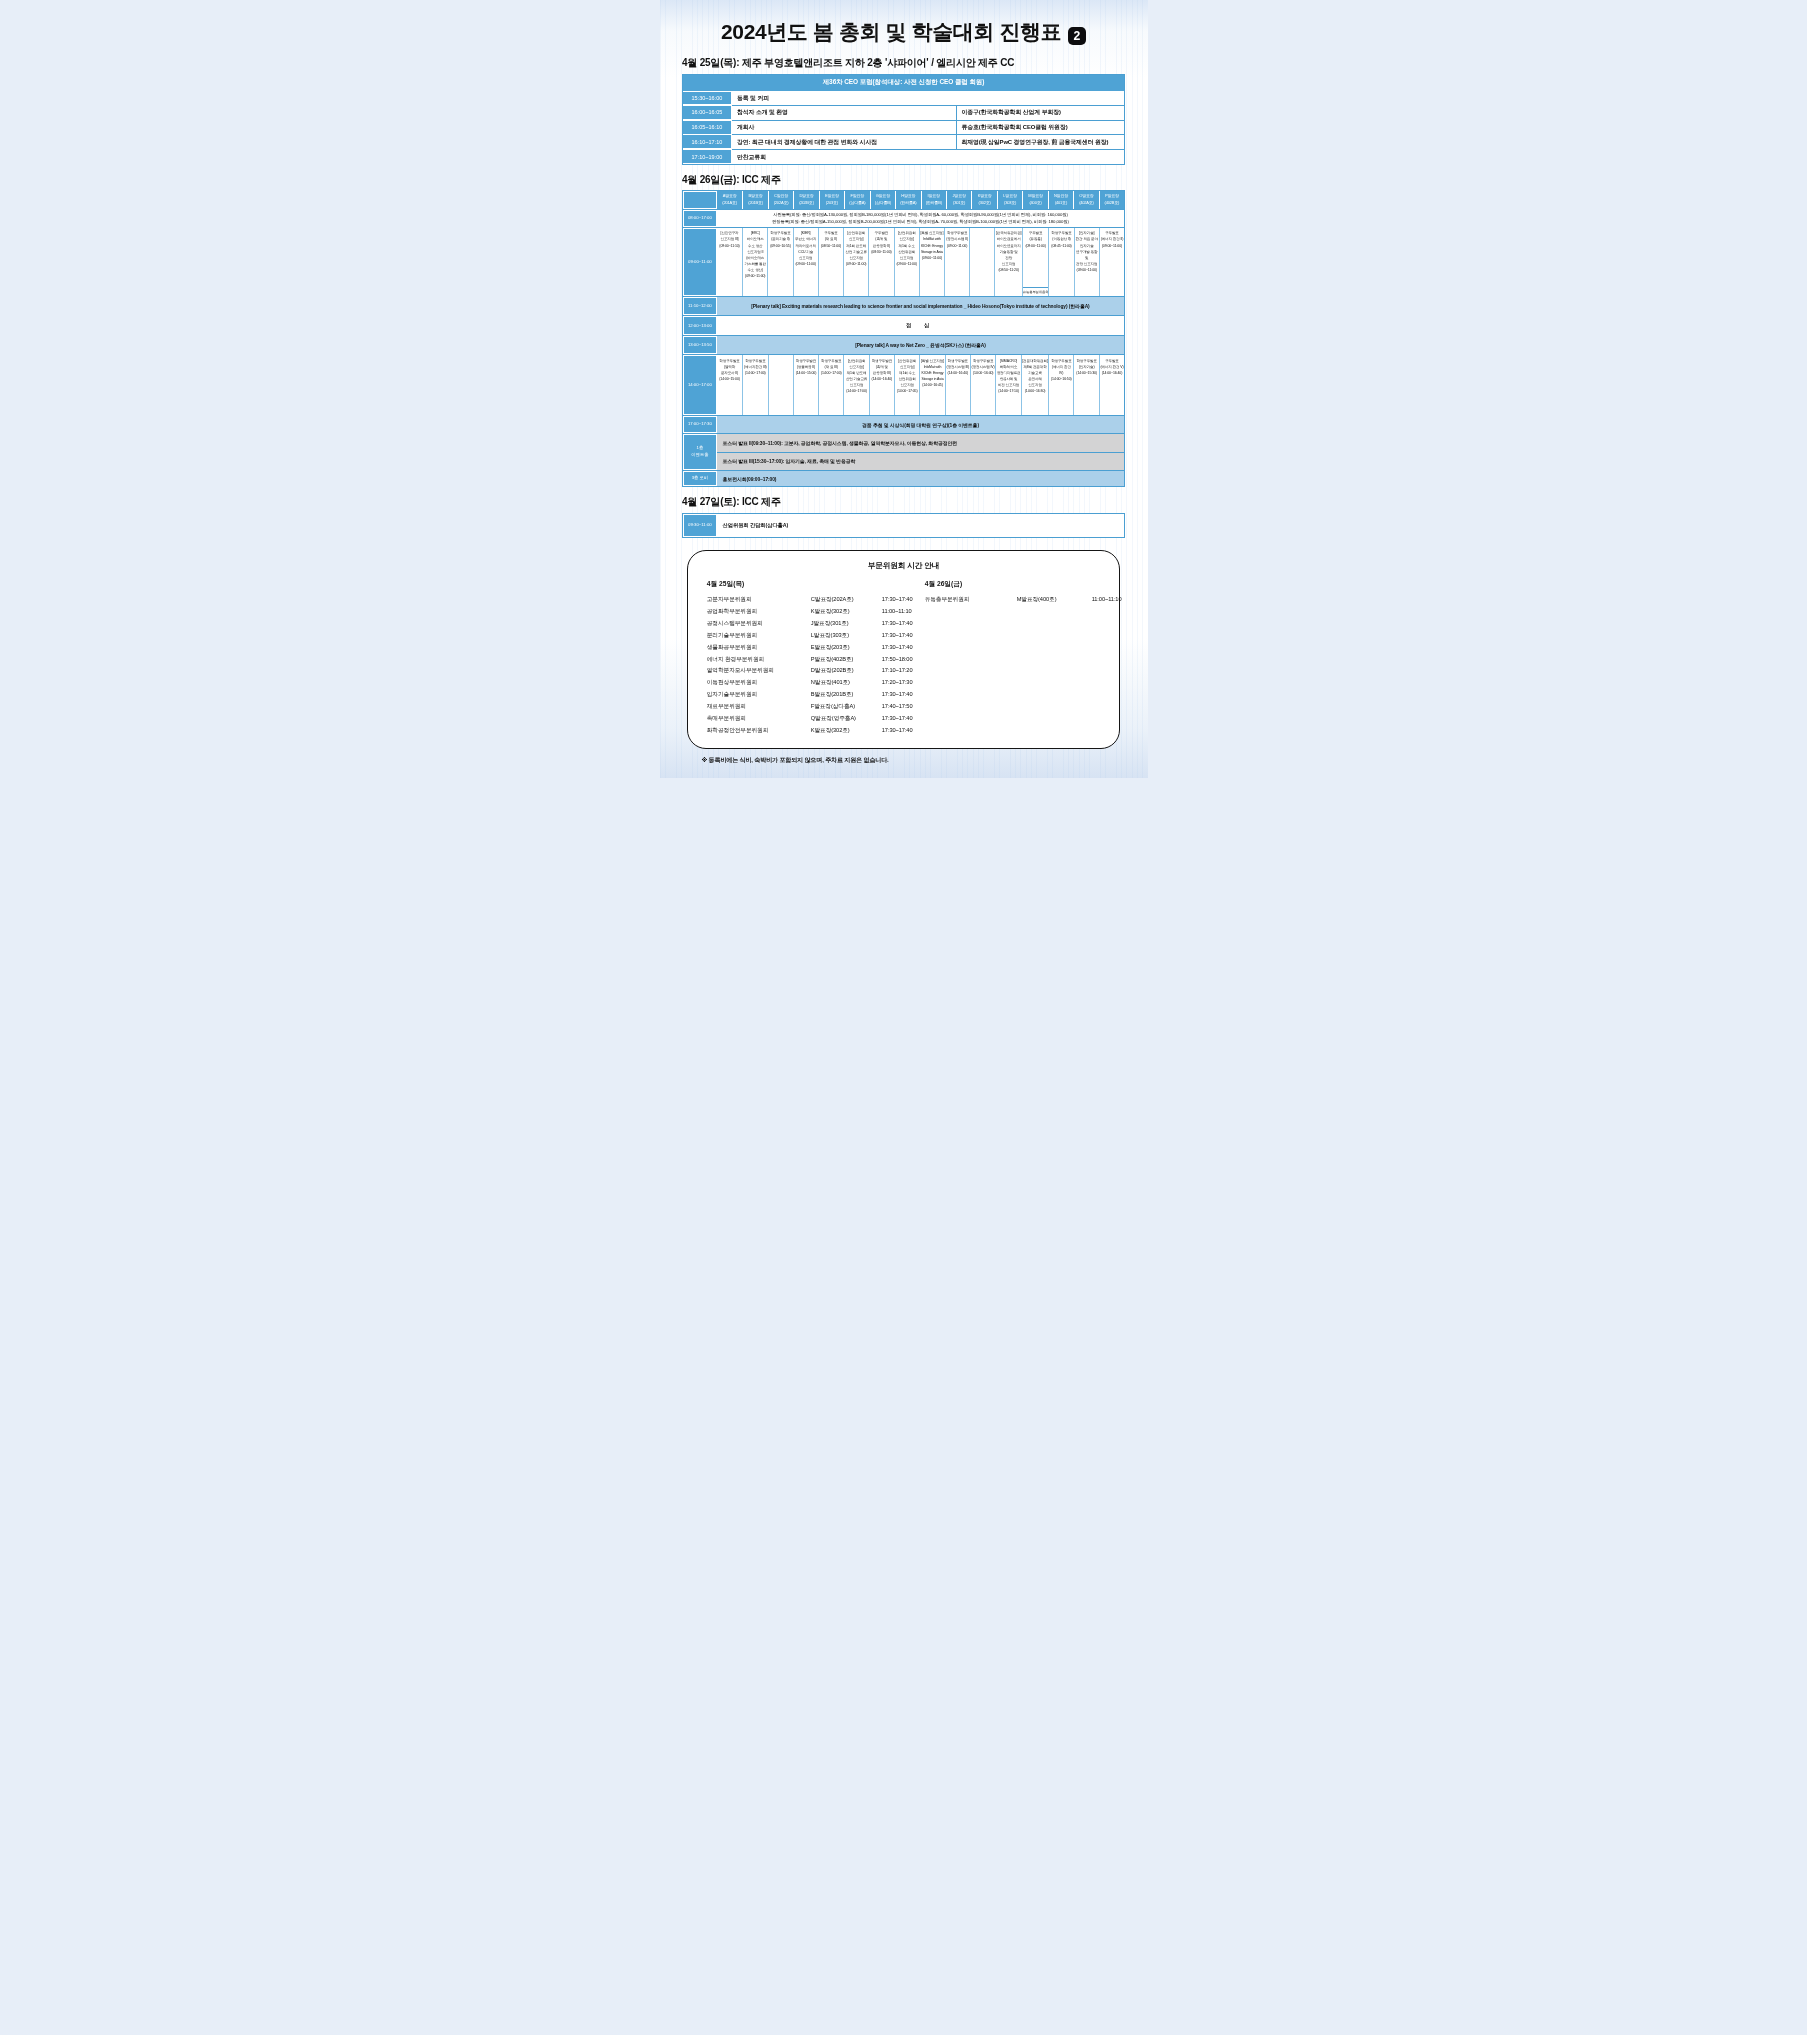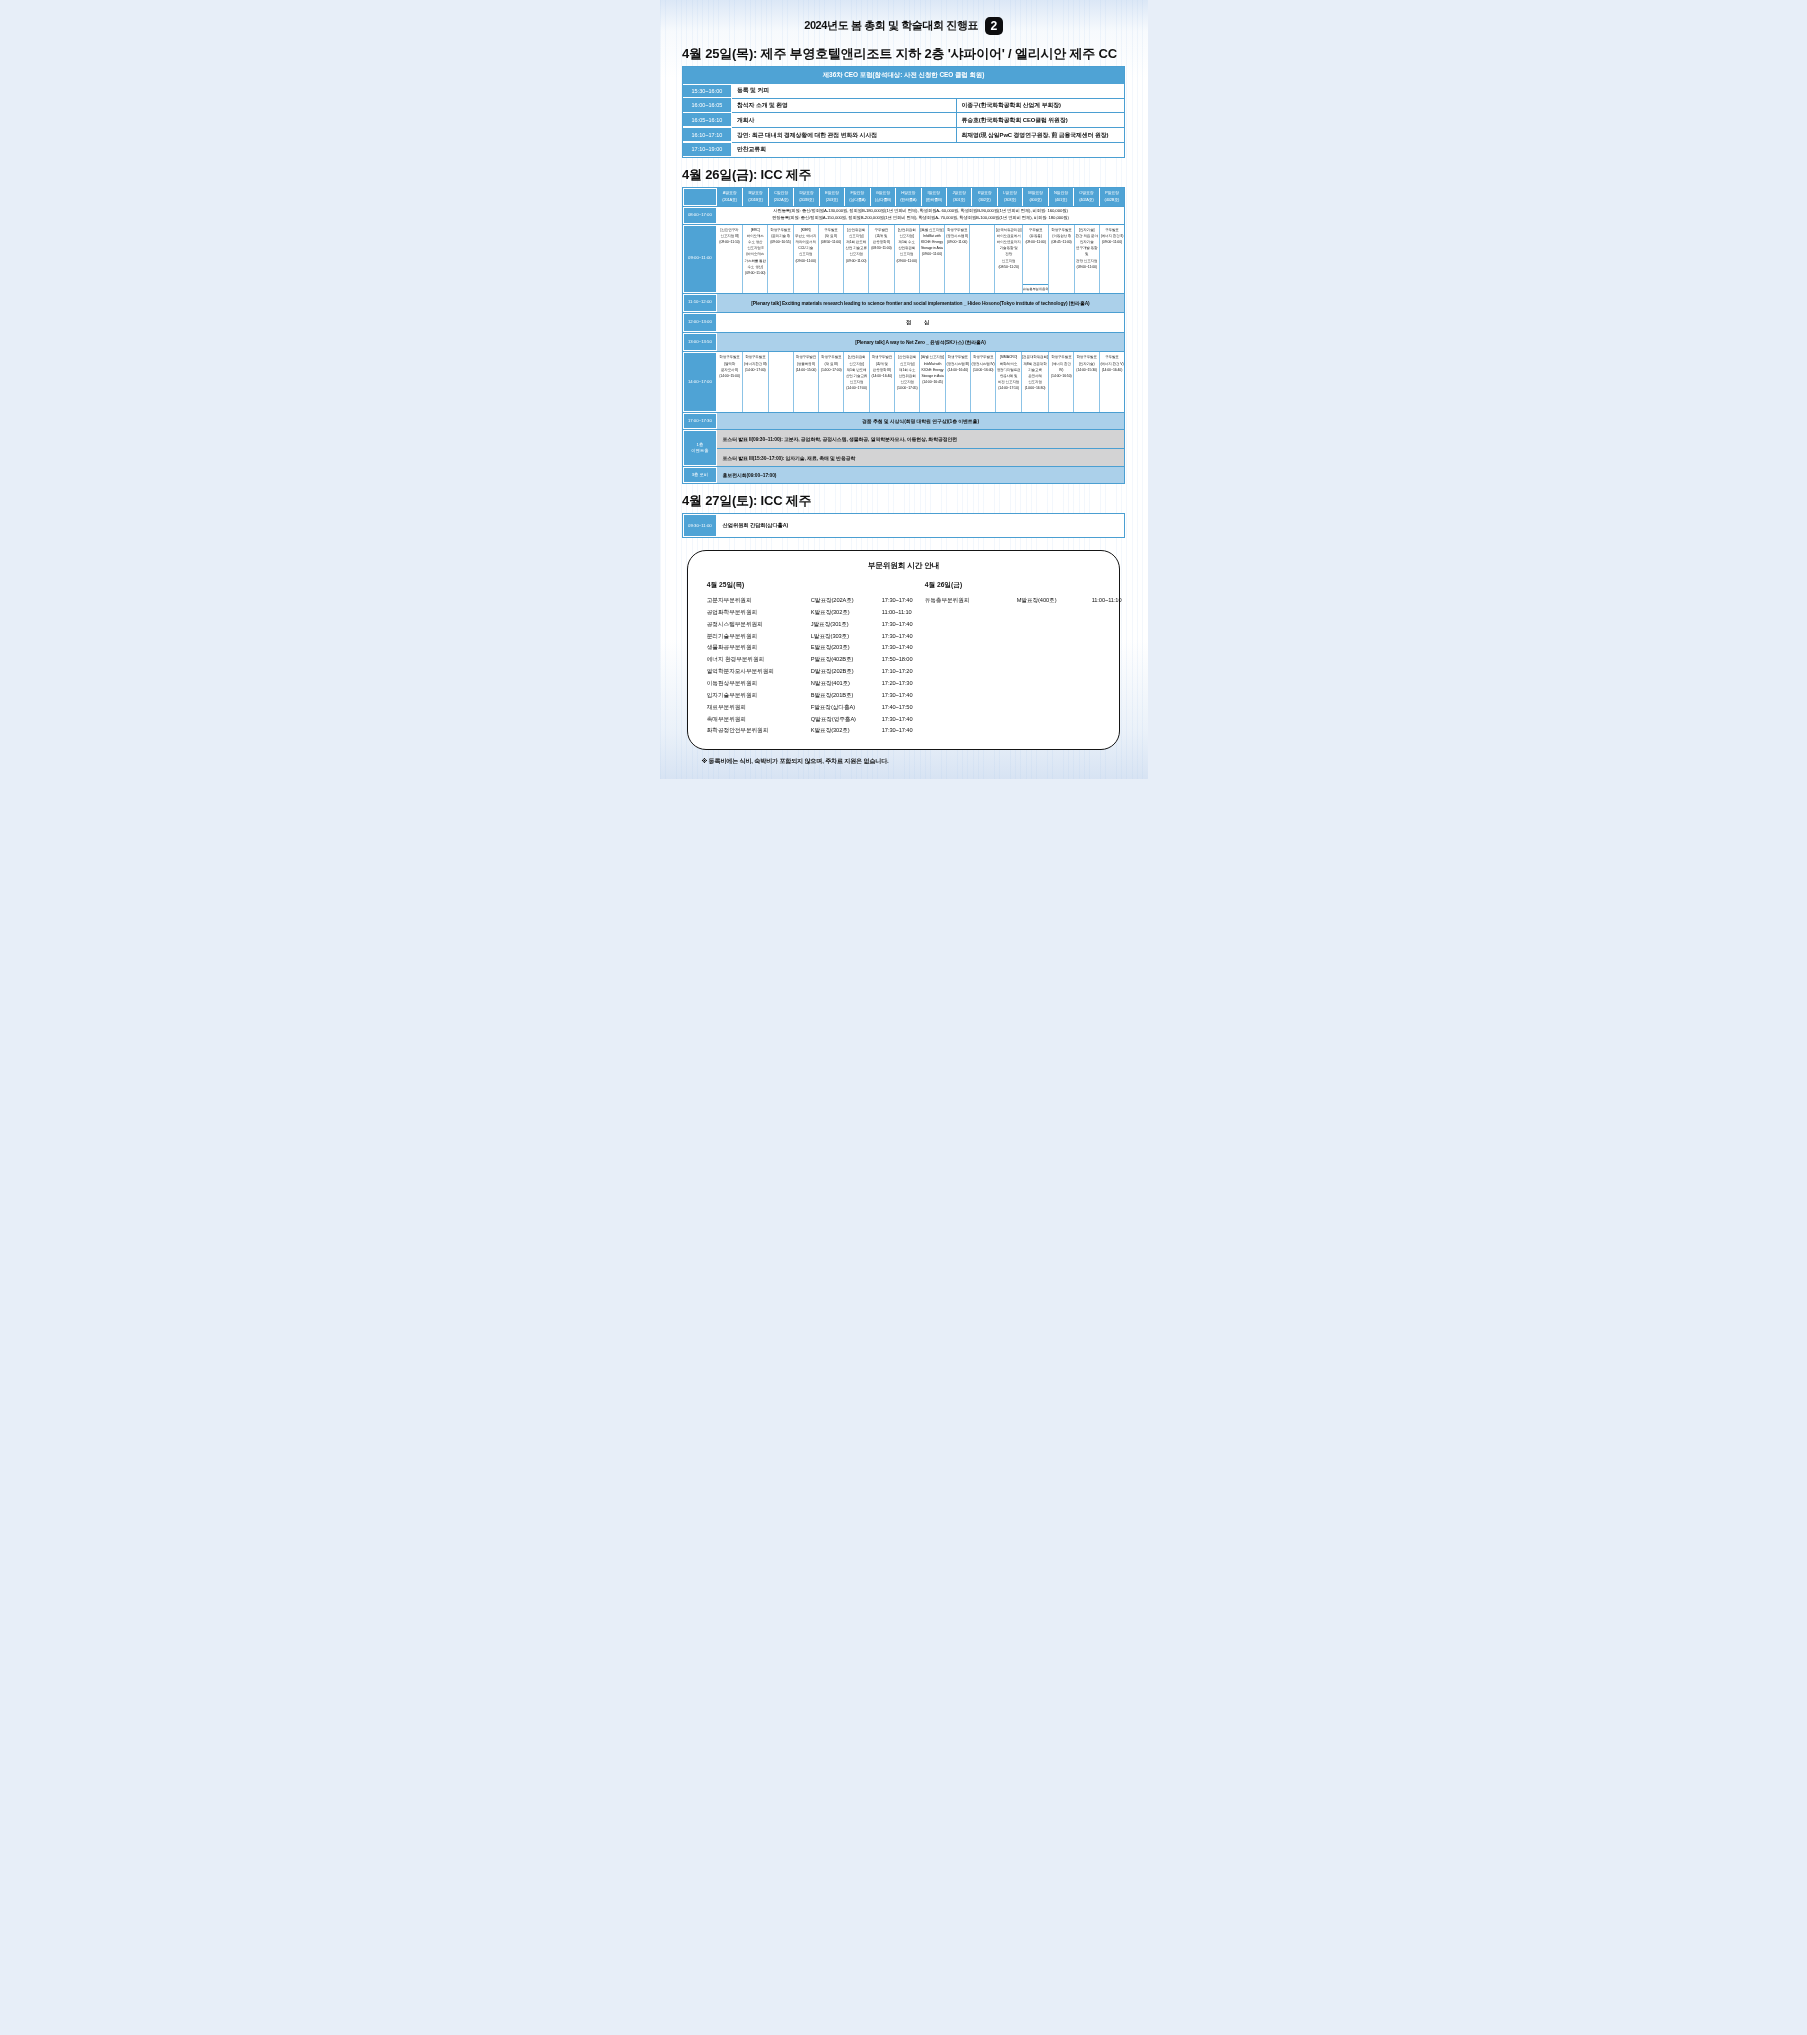--- a/index.html
+++ b/index.html
@@ -22,30 +22,30 @@
     margin:0 auto;
     background:
       repeating-linear-gradient(90deg, rgba(170,200,235,.14) 0 0.8px, rgba(255,255,255,0) 0.8px 5.3px),
       linear-gradient(180deg,#dbe7f6 0%,#f7fafd 4%,#ffffff 10%,#ffffff 82%,#eaf1f9 94%,#d7e3f3 100%);
     padding:12.2px 22.4px 10.6px;
   }
   
   .title-wrap{text-align:center;margin:5.7px 0 10.6px;}
   .main-title{
     display:inline-block;
-    font-size:11px;font-weight:bold;letter-spacing:-0.4px;
+    font-size:21px;font-weight:bold;letter-spacing:-0.4px;
   }
   .title-badge{
     display:inline-block;vertical-align:middle;
     width:18px;height:18px;margin-left:4.9px;margin-top:-3.3px;
     background:#0d0d0f;color:#fff;border-radius:4.9px;
     font-size:12.2px;font-weight:bold;line-height:18px;text-align:center;
   }
   
-  .sec-h{font-size:13px;font-weight:bold;letter-spacing:-0.2px;margin:1.6px 0 3.3px;}
+  .sec-h{font-size:10px;font-weight:bold;letter-spacing:-0.2px;margin:1.6px 0 3.3px;}
   
   .tbl-ceo{border:1px solid var(--blue-line);background:#fff;margin-bottom:8.1px;}
   .ceo-head{
     background:var(--blue);color:#fff;font-weight:bold;font-size:6.5px;
     text-align:center;padding:3.7px 1.6px;letter-spacing:-0.1px;
   }
   .ceo-row{display:flex;align-items:stretch;}
   .ceo-time{
     flex:0 0 48px;background:var(--blue);color:#fff;
     font-size:5.5px;display:flex;align-items:center;justify-content:center;

